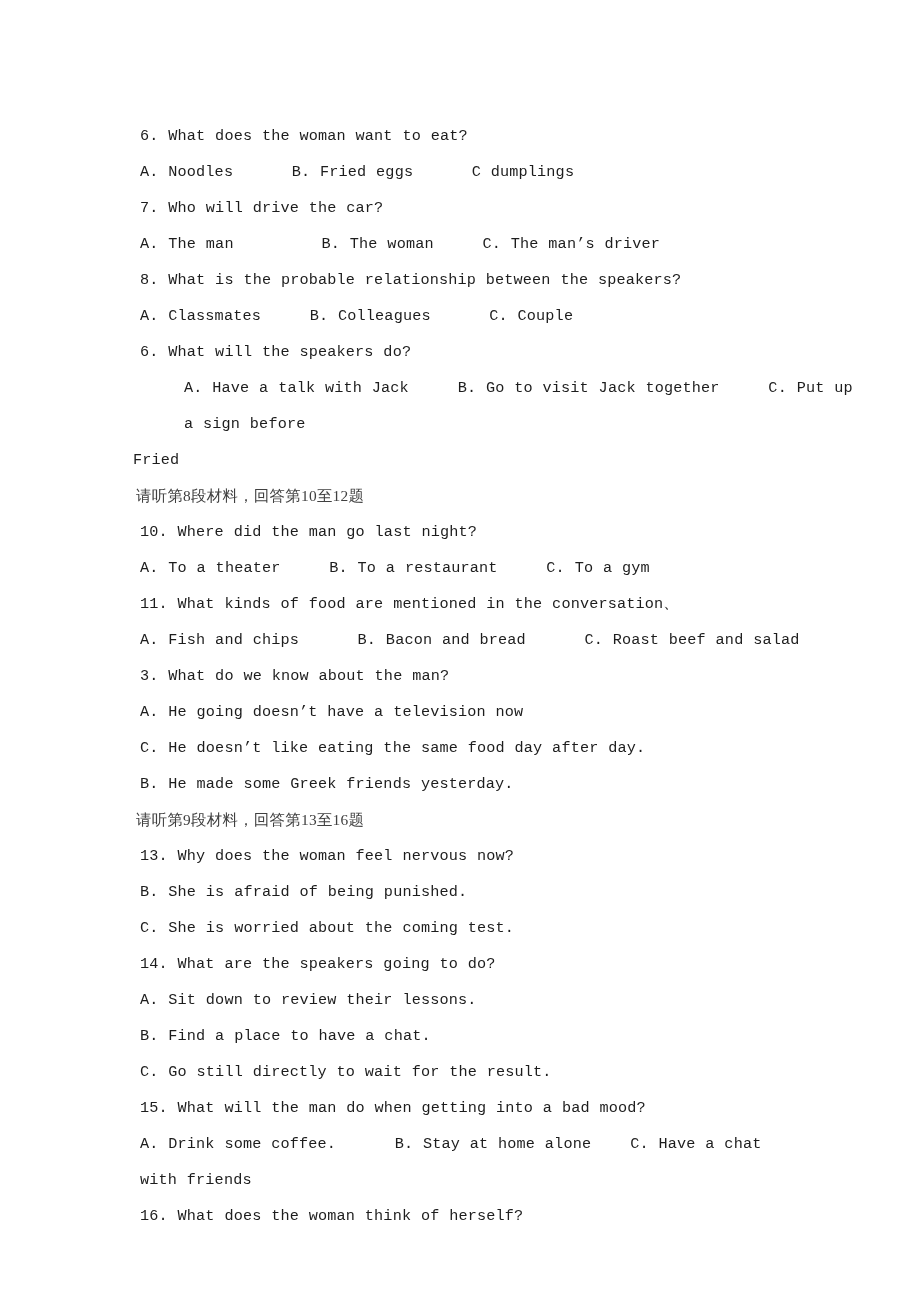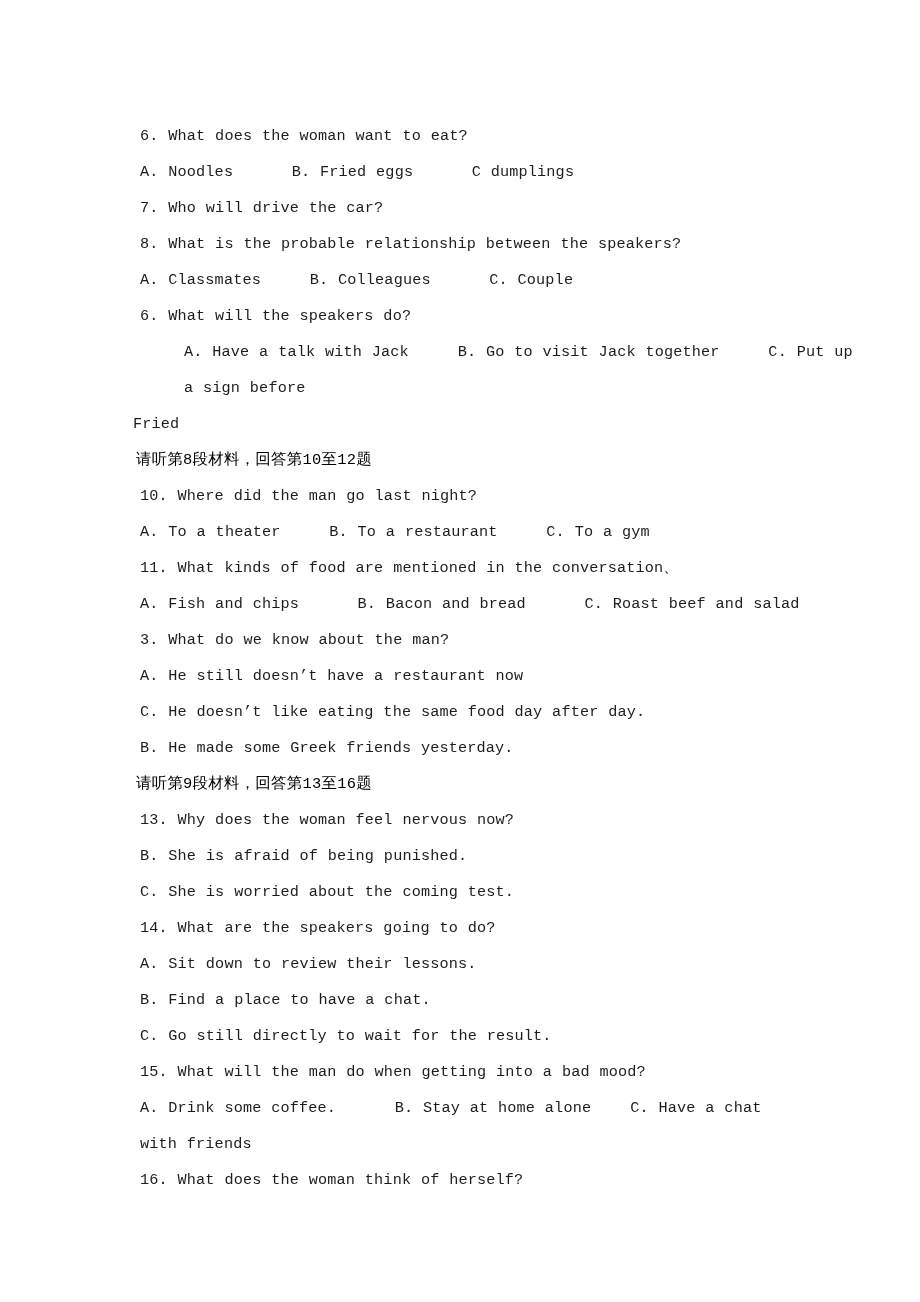--- a/index.html
+++ b/index.html
@@ -49,24 +49,24 @@
     padding-left: 7px;
   }
 
   
   .flush {
     padding-left: 0;
   }
 
   
   .cn-heading {
-    font-family: Liberation Mono, monospace;
+    font-family: Liberation Serif, serif;
     font-size: 15.4px;
     line-height: 36px;
-    color: #000000;
+    color: #404040;
     letter-spacing: 0.3px;
     padding-left: 3px;
     white-space: pre-wrap;
   }
 
   
   .wrap-row {
     padding-left: 7px;
     width: 672px;
     margin-left: 44px;
@@ -75,38 +75,39 @@
 </head>
 <body>
 
 <div id="page">
   <div id="content">
 
     <div class="line indent">6. What does the woman want to eat?</div>
     <div class="line indent">A. Noodles      B. Fried eggs      C dumplings</div>
 
     <div class="line indent">7. Who will drive the car?</div>
+    <div class="line indent">A. The man         B. The woman     C. The man’s driver</div>
 
     <div class="line indent">8. What is the probable relationship between the speakers?</div>
     <div class="line indent">A. Classmates     B. Colleagues      C. Couple</div>
 
     <div class="line indent">6. What will the speakers do?</div>
     <div class="line wrap-row">A. Have a talk with Jack     B. Go to visit Jack together     C. Put up a sign before</div>
     <div class="line flush">Fried</div>
 
     <div class="cn-heading">请听第8段材料，回答第10至12题</div>
 
     <div class="line indent">10. Where did the man go last night?</div>
     <div class="line indent">A. To a theater     B. To a restaurant     C. To a gym</div>
 
     <div class="line indent">11. What kinds of food are mentioned in the conversation、</div>
     <div class="line indent">A. Fish and chips      B. Bacon and bread      C. Roast beef and salad</div>
 
     <div class="line indent">3. What do we know about the man?</div>
-    <div class="line indent">A. He still doesn’t have a restaurant now</div>
+    <div class="line indent">A. He going doesn’t have a television now</div>
     <div class="line indent">C. He doesn’t like eating the same food day after day.</div>
     <div class="line indent">B. He made some Greek friends yesterday.</div>
 
     <div class="cn-heading">请听第9段材料，回答第13至16题</div>
 
     <div class="line indent">13. Why does the woman feel nervous now?</div>
     <div class="line indent">B. She is afraid of being punished.</div>
     <div class="line indent">C. She is worried about the coming test.</div>
 
     <div class="line indent">14. What are the speakers going to do?</div>

